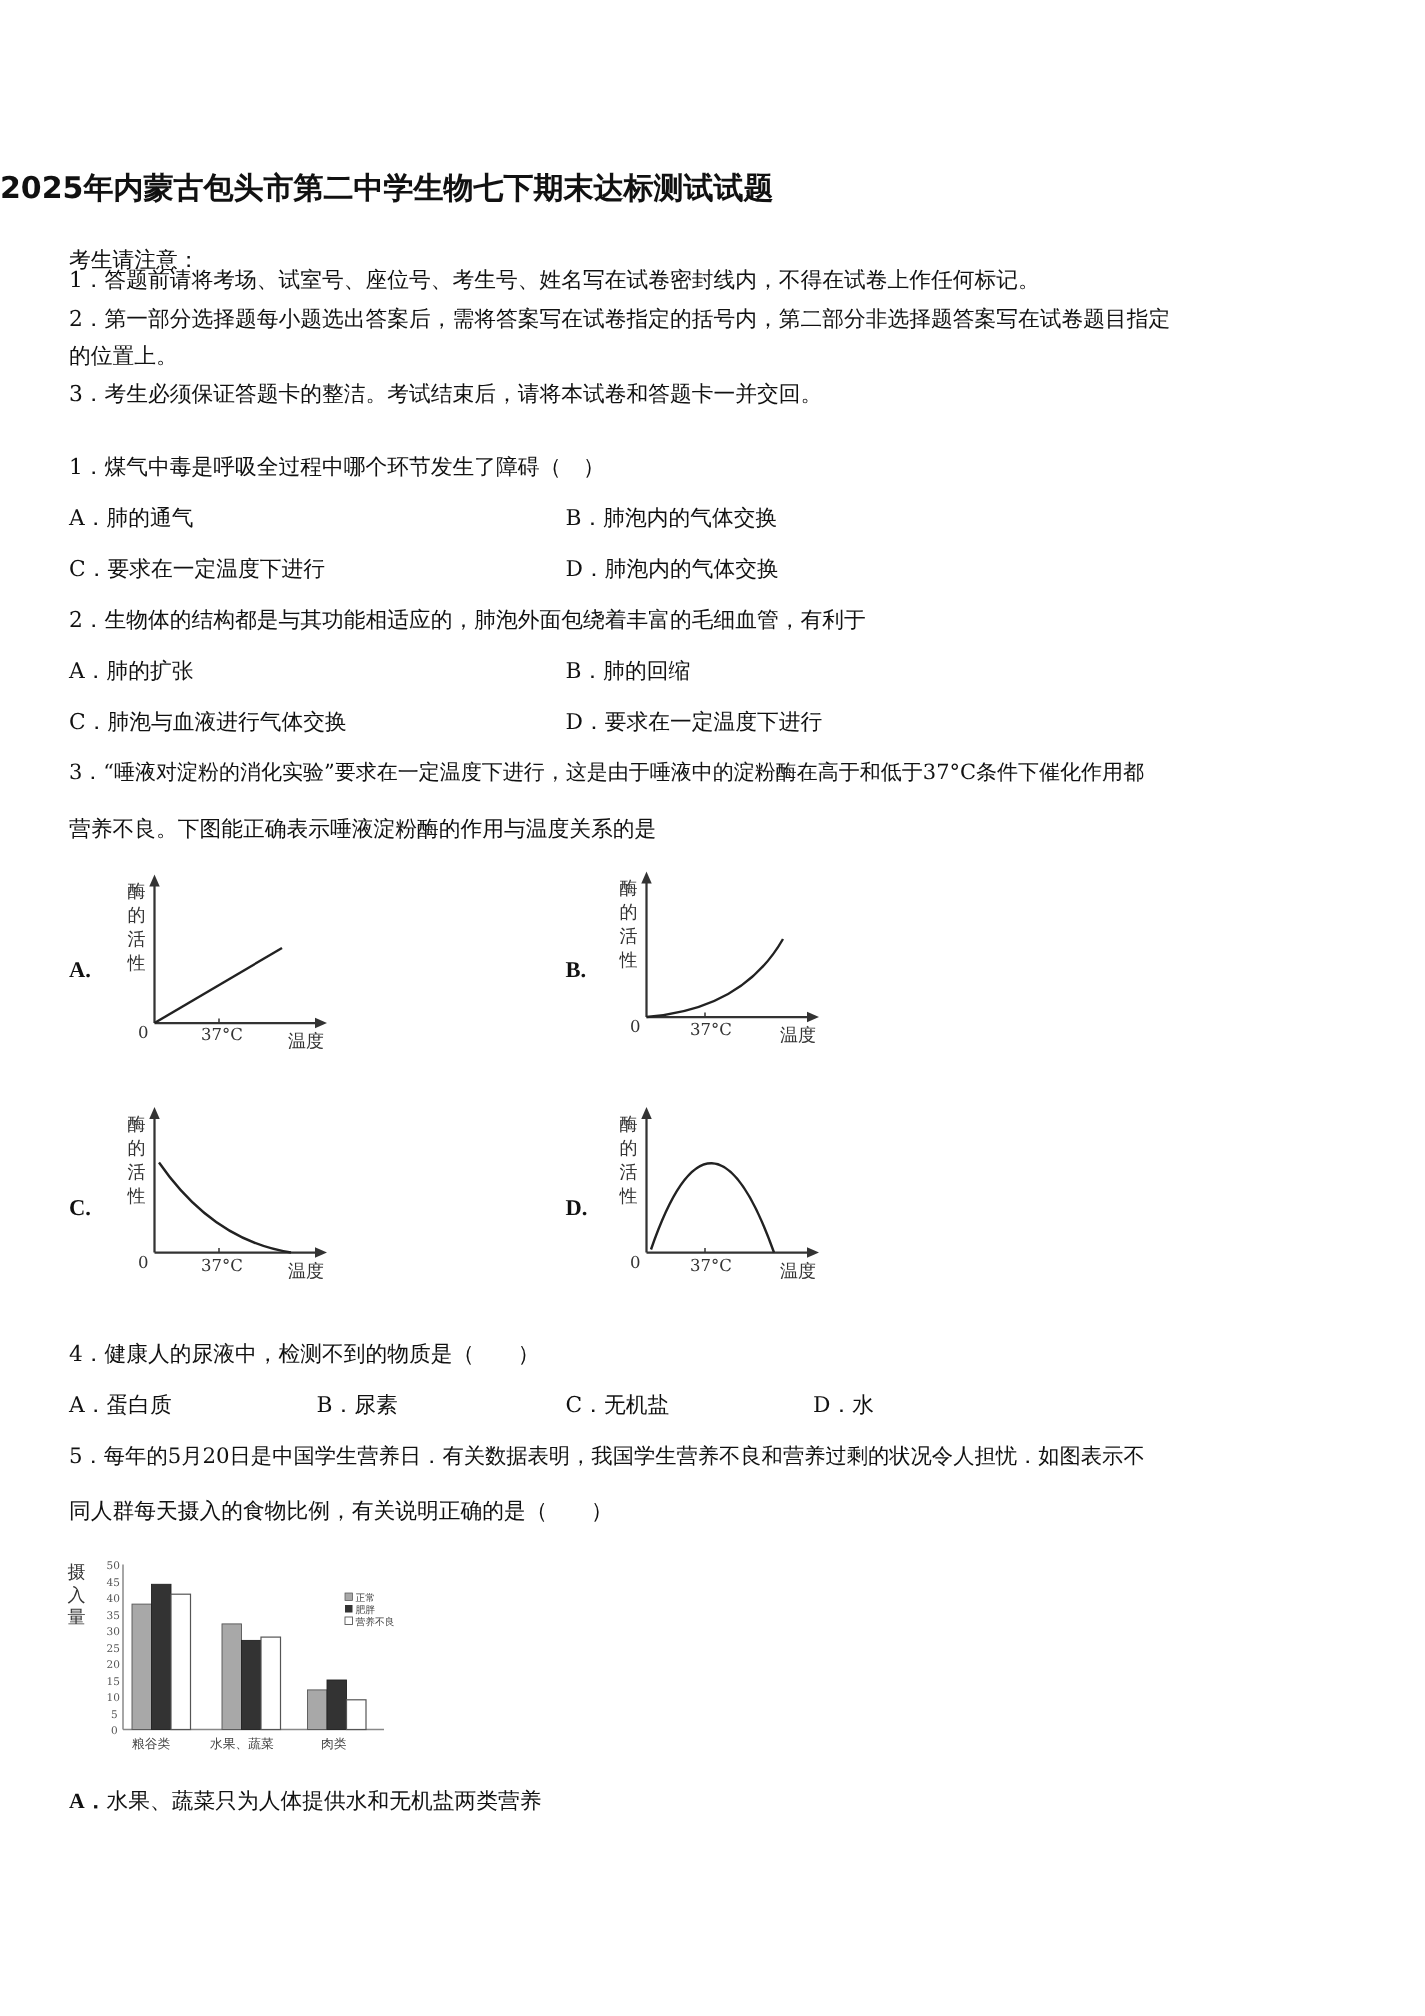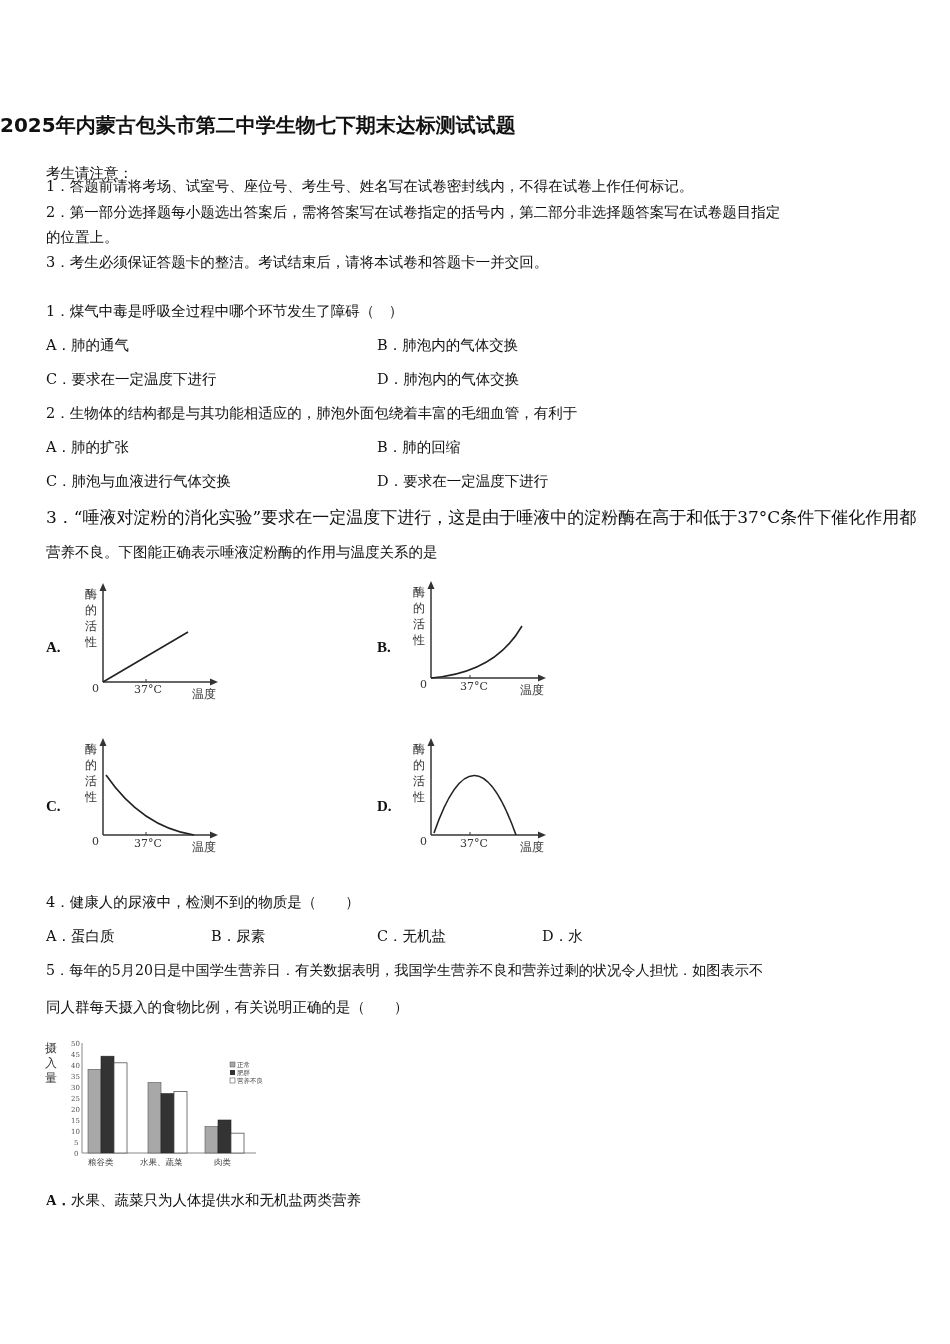--- a/index.html
+++ b/index.html
@@ -30,21 +30,21 @@
 <div class="opt" style="top:336px;left:377px;"><span>B．</span><span>肺泡内的气体交换</span></div>
 <div class="opt" style="top:370px;left:46px;"><span>C．</span><span>要求在一定温度下进行</span></div>
 <div class="opt" style="top:370px;left:377px;"><span>D．</span><span>肺泡内的气体交换</span></div>
 
 <div class="line" style="top:404px;">2．生物体的结构都是与其功能相适应的，肺泡外面包绕着丰富的毛细血管，有利于</div>
 <div class="opt" style="top:438px;left:46px;"><span>A．</span><span>肺的扩张</span></div>
 <div class="opt" style="top:438px;left:377px;"><span>B．</span><span>肺的回缩</span></div>
 <div class="opt" style="top:472px;left:46px;"><span>C．</span><span>肺泡与血液进行气体交换</span></div>
 <div class="opt" style="top:472px;left:377px;"><span>D．</span><span>要求在一定温度下进行</span></div>
 
-<div class="line" style="top:506px;font-size:17px;">3．“唾液对淀粉的消化实验”要求在一定温度下进行，这是由于唾液中的淀粉酶在高于和低于37°C条件下催化作用都</div>
+<div class="line" style="top:506px;font-size:14px;">3．“唾液对淀粉的消化实验”要求在一定温度下进行，这是由于唾液中的淀粉酶在高于和低于37°C条件下催化作用都</div>
 <div class="line" style="top:543px;">营养不良。下图能正确表示唾液淀粉酶的作用与温度关系的是</div>
 
 <div class="glabel" style="top:639px;left:46px;">A.</div>
 <svg class="graph" style="top:580px;left:82px;" width="150" height="120">
   <line x1="21" y1="102" x2="21" y2="8" stroke="#333" stroke-width="1.5"></line>
   <polygon points="21,3 17.5,11 24.5,11" fill="#333"></polygon>
   <line x1="21" y1="102" x2="130" y2="102" stroke="#333" stroke-width="1.5"></line>
   <polygon points="136,102 128,98.5 128,105.5" fill="#333"></polygon>
   <line x1="64" y1="99" x2="64" y2="102" stroke="#333"></line>
   <line x1="21" y1="102" x2="106" y2="52" stroke="#222" stroke-width="1.6"></line>

